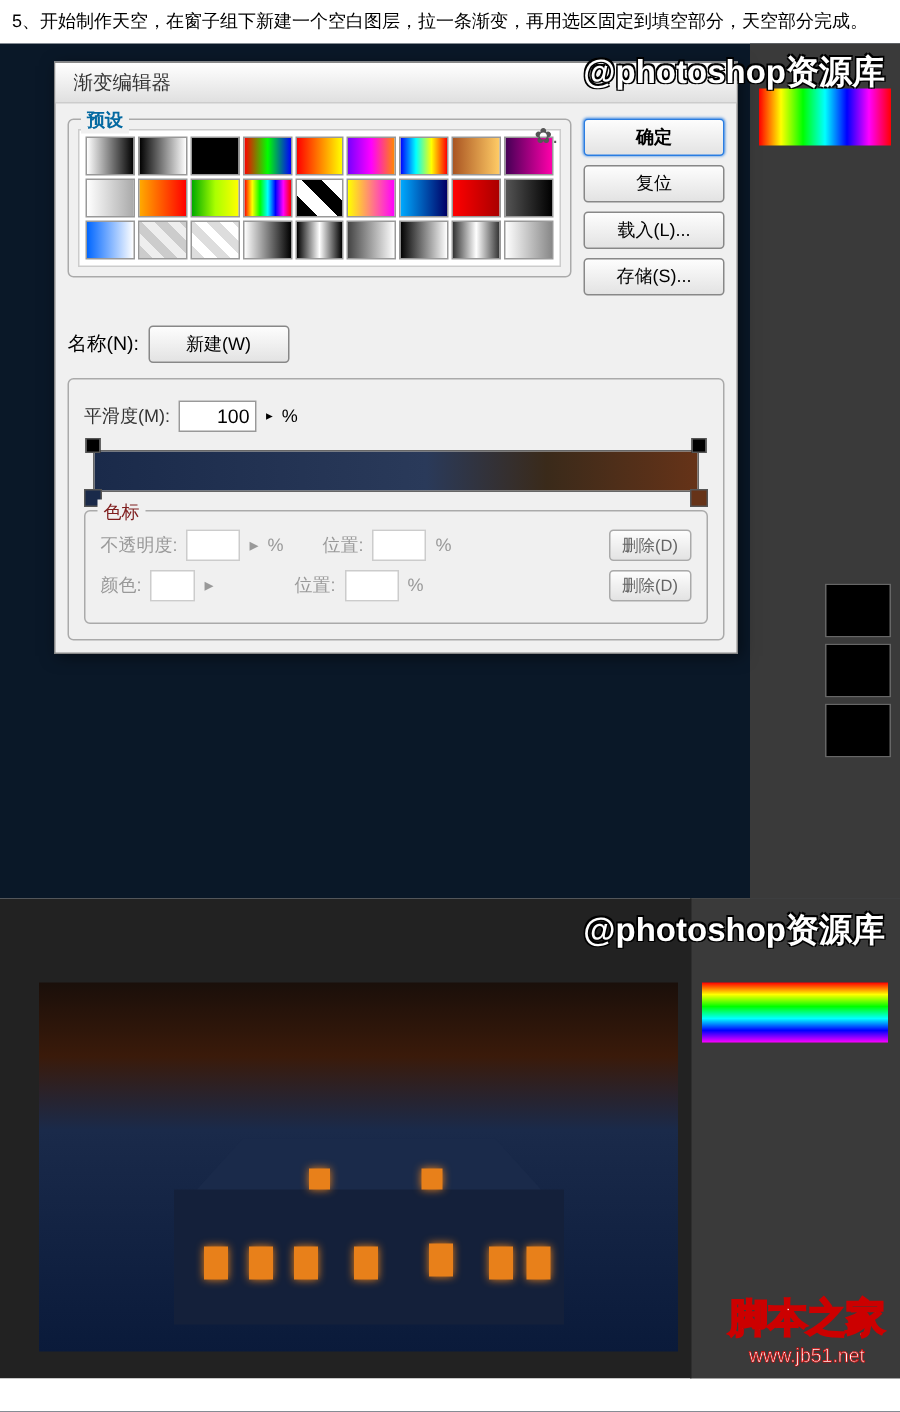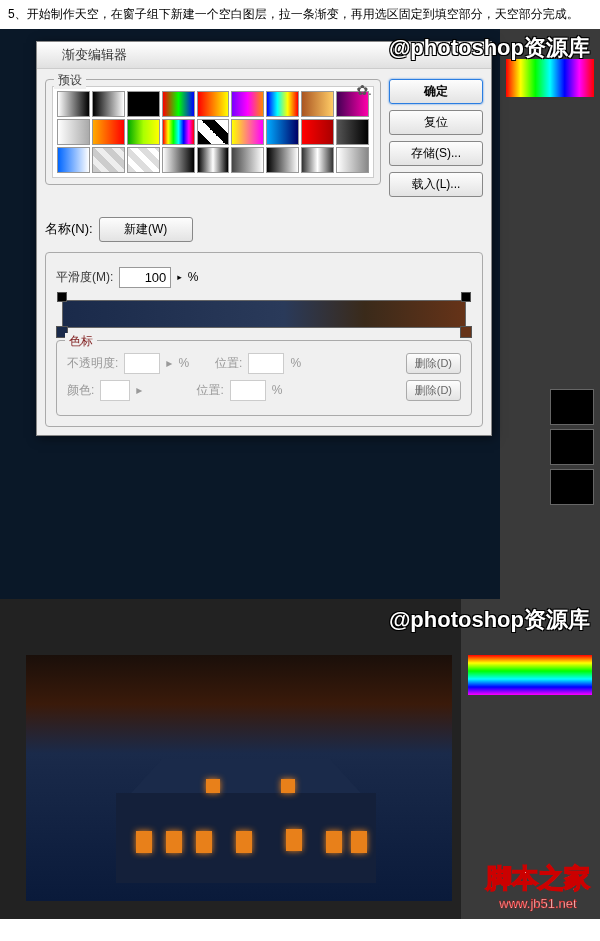--- a/index.html
+++ b/index.html
@@ -1,26 +1,26 @@
 <!DOCTYPE html>
 <html><head>
 <meta charset="utf-8">
 <style>
 * { margin: 0; padding: 0; box-sizing: border-box; font-family: "Microsoft YaHei", SimSun, sans-serif; }
 body { width: 600px; background: #fff; font-size: 13px; }
 .instruction { padding: 6px 8px; font-size: 12px; line-height: 1.4; color: #000; }
 .main-area { position: relative; width: 600px; height: 570px; background: #0a1828; }
 .watermark { position: absolute; top: 4px; right: 10px; color: #fff; font-size: 22px; font-weight: bold; text-shadow: -1px -1px 0 #000, 1px -1px 0 #000, -1px 1px 0 #000, 1px 1px 0 #000; z-index: 100; }
 .dialog { position: absolute; top: 12px; left: 36px; width: 456px; background: #f0f0f0; border: 1px solid #888; box-shadow: 2px 2px 10px rgba(0,0,0,0.5); }
-.titlebar { background: linear-gradient(#fff,#e0e0e0); border-bottom: 1px solid #ccc; padding: 4px 25px; font-size: 13px; color: #333; }
+.titlebar { background: linear-gradient(#fff,#e0e0e0); border-bottom: 1px solid #ccc; padding: 4px 12px; font-size: 13px; color: #333; }
 .dialog-body { padding: 10px 8px; display: flex; gap: 8px; }
 .left-col { flex: 1; }
 .right-col { width: 94px; display: flex; flex-direction: column; gap: 6px; }
 .preset-frame { border: 1px solid #aaa; border-radius: 4px; padding: 6px; position: relative; }
-.preset-label { position: absolute; top: -8px; left: 8px; background: #f0f0f0; padding: 0 4px; font-size: 12px; color: #404040; }
+.preset-label { position: absolute; top: -8px; left: 8px; background: #f0f0f0; padding: 0 4px; font-size: 12px; color: #0369a1; font-weight: bold; }
 .gear { position: absolute; top: 2px; right: 8px; color: #555; font-size: 14px; }
 .preset-grid { display: grid; grid-template-columns: repeat(9, 1fr); gap: 2px; background: #fff; padding: 4px; border: 1px solid #ccc; }
 .swatch { height: 26px; border: 1px solid #999; }
 .btn { background: linear-gradient(#fdfdfd,#e3e3e3); border: 1px solid #888; border-radius: 3px; padding: 3px 4px; font-size: 12px; text-align: center; cursor: pointer; }
 .btn.primary { border: 1px solid #2a7de1; box-shadow: 0 0 2px #2a7de1; font-weight: bold; }
 .name-row { display: flex; align-items: center; gap: 6px; margin: 10px 8px; }
 .name-row input[type=text] { flex: 1; border: 1px solid #999; padding: 3px 6px; font-size: 12px; }
 .new-btn { width: 94px; }
 .grad-box { border: 1px solid #aaa; border-radius: 4px; margin: 0 8px 8px 8px; padding: 14px 10px 10px 10px; position: relative; }
 .row { display: flex; align-items: center; gap: 6px; margin-bottom: 8px; font-size: 12px; }
@@ -107,22 +107,22 @@
               <div class="swatch" style="background: linear-gradient(90deg, rgb(68, 68, 68), rgb(255, 255, 255));"></div>
               <div class="swatch" style="background: linear-gradient(90deg, rgb(0, 0, 0), rgb(255, 255, 255));"></div>
               <div class="swatch" style="background: linear-gradient(90deg, rgb(51, 51, 51), rgb(255, 255, 255), rgb(51, 51, 51));"></div>
               <div class="swatch" style="background: linear-gradient(90deg, rgb(255, 255, 255), rgb(136, 136, 136));"></div>
             </div>
         </div>
       </div>
       <div class="right-col">
         <div class="btn primary">确定</div>
         <div class="btn">复位</div>
+        <div class="btn">载入(L)...</div>
         <div class="btn">存储(S)...</div>
-        <div class="btn">载入(L)...</div>
       </div>
     </div>
 
     <div class="name-row">
       <label>名称(N):</label>
       <div class="btn new-btn">新建(W)</div>
     </div>
 
     <div class="grad-box">
       <div class="row">

